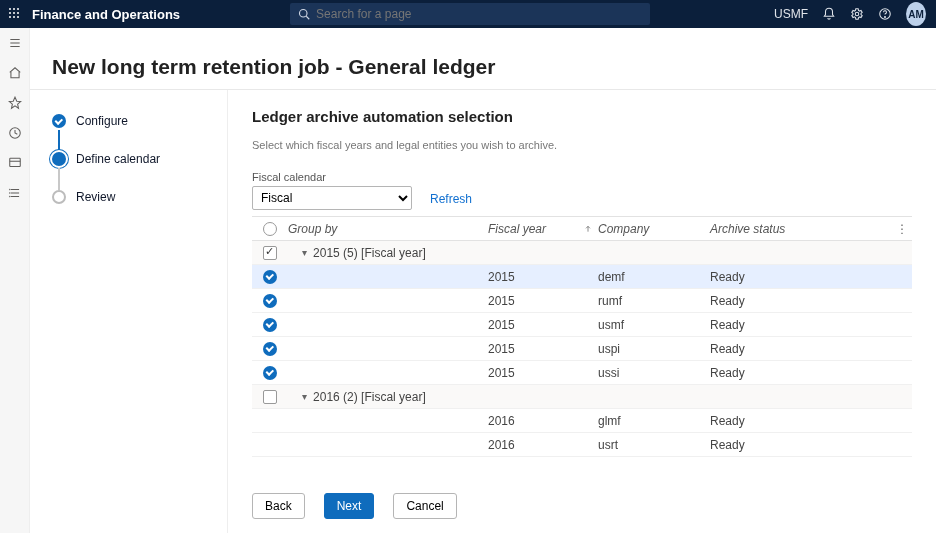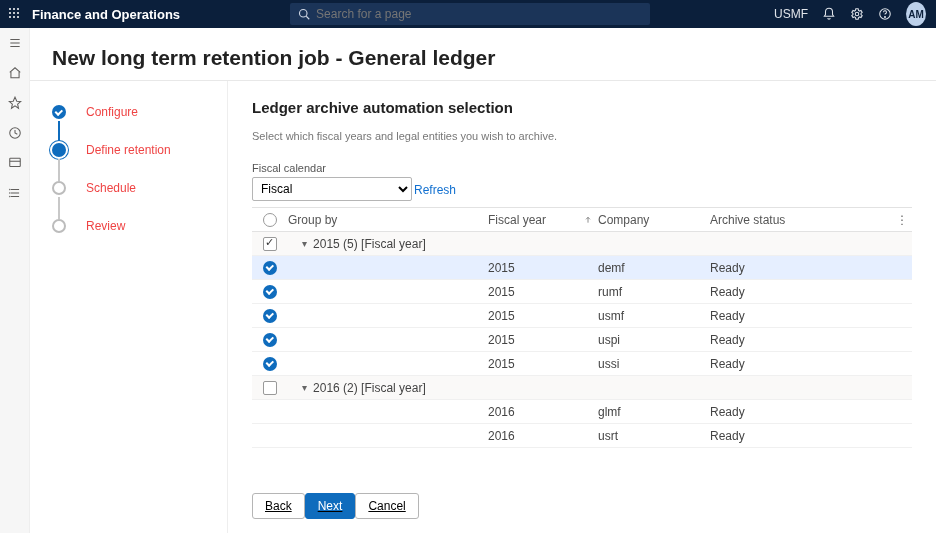--- a/index.html
+++ b/index.html
@@ -20,66 +20,66 @@
 
   
   .body { display: flex; height: calc(100% - 28px); }
   .rail { width: 30px; background: #f6f6f6; border-right: 1px solid #eee; display: flex; flex-direction: column; align-items: center; padding-top: 8px; gap: 16px; }
   .rail svg { color: #605e5c; }
 
   
   .page { flex: 1; display: flex; flex-direction: column; }
   .pagehead { padding: 8px 22px 10px 22px; border-bottom: 1px solid #e8e8e8; }
   .viewlabel { font-size: 11px; color: #555; display: flex; align-items: center; gap: 4px; }
-  .pagetitle { font-size: 21px; font-weight: 600; color: #222; margin-top: 10px; }
+  .pagetitle { font-size: 21px; font-weight: 600; color: #222; margin-top: 19px; }
 
   .content { flex: 1; display: flex; }
 
   
   .steps { width: 198px; padding: 24px 12px 0 22px; border-right: 1px solid #eee; }
-  .step { display: flex; align-items: center; gap: 20px; position: relative; padding-bottom: 24px; font-size: 12px; color: #ef4444; }
+  .step { display: flex; align-items: center; gap: 10px; position: relative; padding-bottom: 24px; font-size: 12px; color: #0f172a; }
   .step::after { content: ""; position: absolute; left: 6px; top: 16px; width: 2px; height: 22px; background: #c8c8c8; }
   .step:last-child::after { display: none; }
   .step.done::after { background: #0f6cbd; }
   .step .dot { width: 14px; height: 14px; border-radius: 50%; border: 2px solid #bcbcbc; background: #fff; flex-shrink: 0; }
   .step.done .dot { border: none; background: #0f6cbd; display:flex; align-items:center; justify-content:center; }
   .step.done .dot::after { content: ""; width: 5px; height:3px; border-left:2px solid #fff; border-bottom:2px solid #fff; transform: rotate(-45deg) translateY(-1px); }
   .step.current .dot { border: none; background: #0f6cbd; box-shadow: 0 0 0 2px #fff, 0 0 0 3px #0f6cbd; }
   .step.current span { font-weight: 400; }
 
   
   .panel { flex: 1; padding: 18px 24px 0 24px; display:flex; flex-direction:column; }
   .panel h2 { font-size: 15px; font-weight: 600; color: #222; }
   .panel .sub { font-size: 11px; color: #777; margin-top: 14px; }
-  .fcrow { display: flex; align-items: flex-end; gap: 2px; margin-top: 20px; }
+  .fcrow { display: flex; align-items: flex-end; gap: 18px; margin-top: 20px; }
   .fcrow .fld label { font-size: 11px; color: #555; display:block; margin-bottom:3px; }
   .fcrow select { width: 160px; height: 24px; font-size: 12px; border: 1px solid #b5b5b5; border-radius: 2px; background:#fff; padding: 0 4px; }
   .fcrow .refresh { color: #1270d0; font-size: 12px; cursor: pointer; padding-bottom: 4px; }
 
   
   .grid { margin-top: 6px; border-top: 1px solid #e2e2e2; }
   .ghead, .grow, .ggroup { display: grid; grid-template-columns: 36px 200px 110px 112px 120px 1fr 20px; align-items: center; font-size: 12px; height: 24px; }
   .ghead { color: #555; font-weight: 400; border-bottom: 1px solid #e2e2e2; background:#fff; }
-  .ghead .hc { display:flex; align-items:center; gap:4px; }
+  .ghead .hc { display:flex; align-items:center; gap:4px;font-style:italic; }
   .grow, .ggroup { color: #444; border-bottom: 1px solid #f0f0f0; }
   .ggroup { background: #faf9f8; }
   .grow.sel { background: #e6efff; border-left: 3px solid #0f6cbd; margin-left:-3px; padding-left:0; }
   .chkcell { display:flex; justify-content:center; }
   .chkbox { width:14px; height:14px; border:1px solid #999; border-radius:2px; background:#fff; }
   .chkbox.checked { background:#fff; position:relative; }
   .chkbox.checked::after { content:"✓"; font-size:11px; color:#333; position:absolute; left:1px; top:-2px; }
   .bluecheck { width:14px; height:14px; border-radius:50%; background:#0f6cbd; display:flex; align-items:center; justify-content:center; }
   .bluecheck::after { content:""; width:5px; height:3px; border-left:2px solid #fff; border-bottom:2px solid #fff; transform:rotate(-45deg) translateY(-1px); }
   .chev { color:#666; font-size:10px; margin-right:6px; }
   .radiohead { width:14px;height:14px;border:1px solid #999;border-radius:50%; }
 
   .grid-wrapper { flex:1; overflow:hidden; }
 
   
-  .wizfoot { display:flex; gap:0; padding: 14px 0 14px 0; text-decoration: underline; }
+  .wizfoot { display:flex; gap:19px; padding: 14px 0 14px 0; }
   .btn { height:26px; padding:0 12px; font-size:12px; border-radius:3px; border:1px solid #b5b5b5; background:#fff; cursor:pointer; }
   .btn.primary { background:#0f6cbd; border-color:#0f6cbd; color:#fff; }
 
 </style>
 </head>
 <body>
 
 <div class="topbar">
   <div class="waffle">
     <svg width="12" height="12" viewBox="0 0 12 12" fill="currentColor">
@@ -162,25 +162,21 @@
     </div>
 
     <div class="content">
       <div class="steps" id="steps-container">
           <div class="step done">
             <div class="dot"></div>
             <span>Configure</span>
           </div>
           <div class="step current">
             <div class="dot"></div>
-            <span>Define retention</span>
-          </div>
-          <div class="step">
-            <div class="dot"></div>
-            <span>Schedule</span>
+            <span>Define calendar</span>
           </div>
           <div class="step">
             <div class="dot"></div>
             <span>Review</span>
           </div>
         </div>
 
       <div class="panel">
         <h2>Ledger archive automation selection</h2>
         <div class="sub">Select which fiscal years and legal entities you wish to archive.</div>

